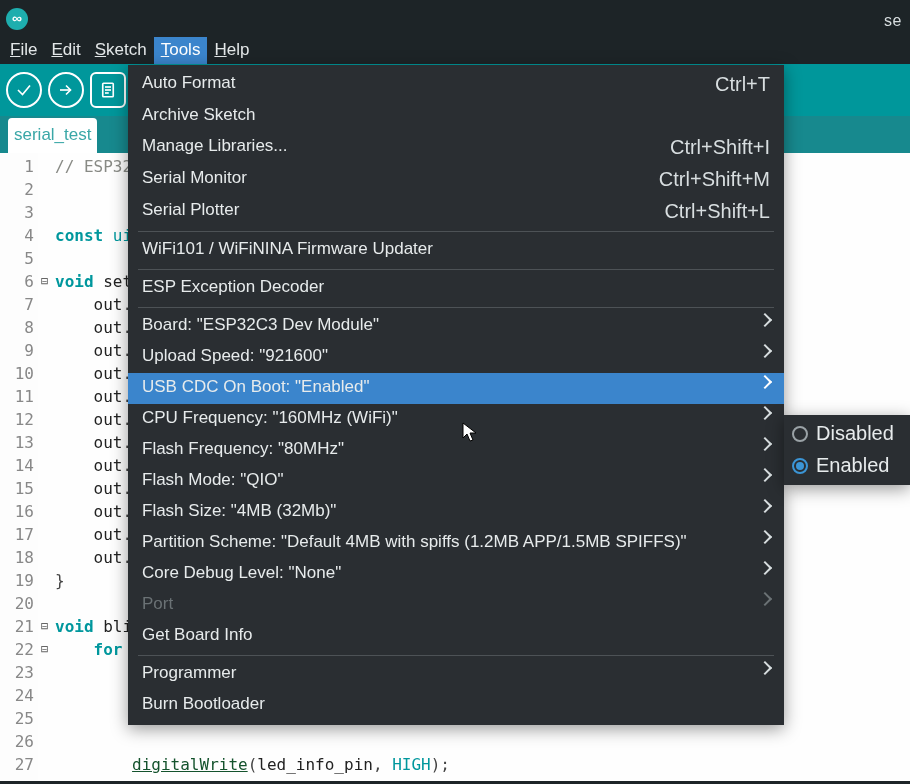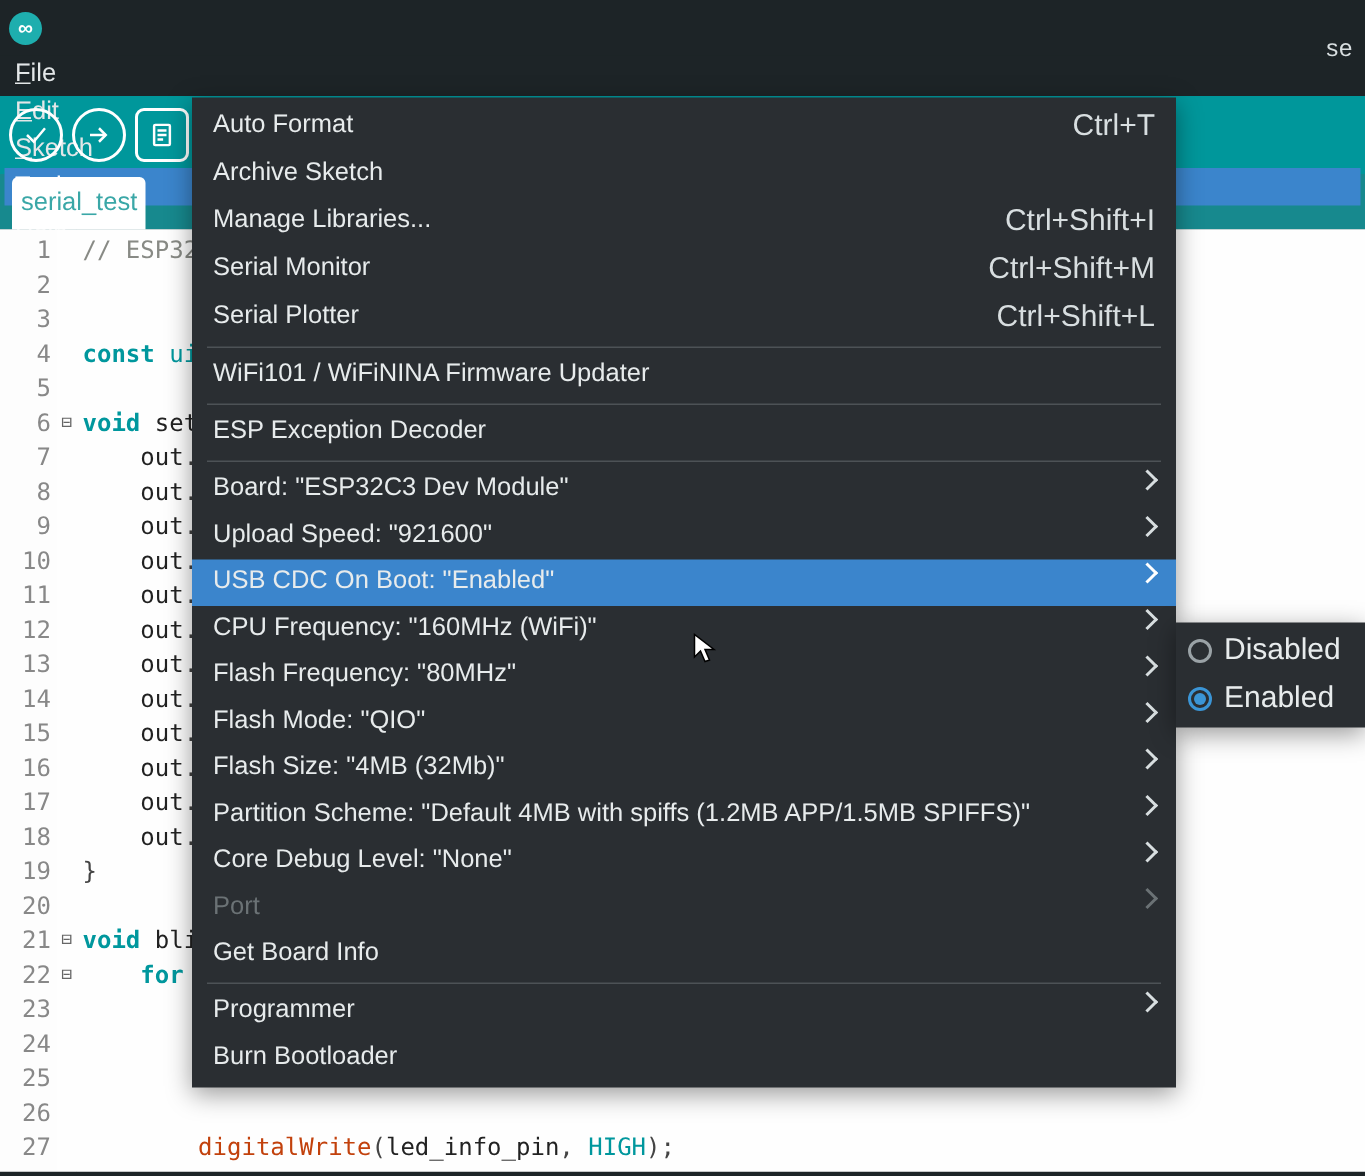--- a/index.html
+++ b/index.html
@@ -31,33 +31,32 @@
     content: "∞";
     color: #fff;
     font-size: 14px;
     font-weight: 700;
     position: relative;
     top: -1px;
   }
   .titlebar-title {
     position: absolute;
     right: 8px;
-    top: 24px;
+    top: 12px;
     font-size: 16px;
     color: #d8dee0;
     letter-spacing: .5px;
   }
   .menubar {
     height: 27px;
     background: #1d2427;
     display: flex;
     align-items: stretch;
     padding: 0 3px;
     border-bottom: 0;
-    flex-direction: column;
   }
   .menubar-item {
     padding: 2px 7px 3px;
     font-size: 17px;
     color: #e3e7e8;
     display: flex;
     align-items: center;
     cursor: default;
   }
   .menubar-item.active {
@@ -133,21 +132,21 @@
     font-size: 16px;
     line-height: 23px;
     padding: 2px 0 0 4px;
     white-space: pre;
     color: #222;
     background: #fefefe;
   }
   .c-comment { color: #888a85; }
   .c-kw { color: #00979d; font-weight: 600; }
   .c-type { color: #00979d; }
-  .c-func { color: #c2410c; }
+  .c-func { color: #14532d; text-decoration: underline; }
   .c-id { color: #222; }
   .c-str { color: #00979d; }
   .c-punct { color: #444; }
 
   
   .dropdown {
     position: absolute;
     top: 65px;
     left: 128px;
     width: 656px;

